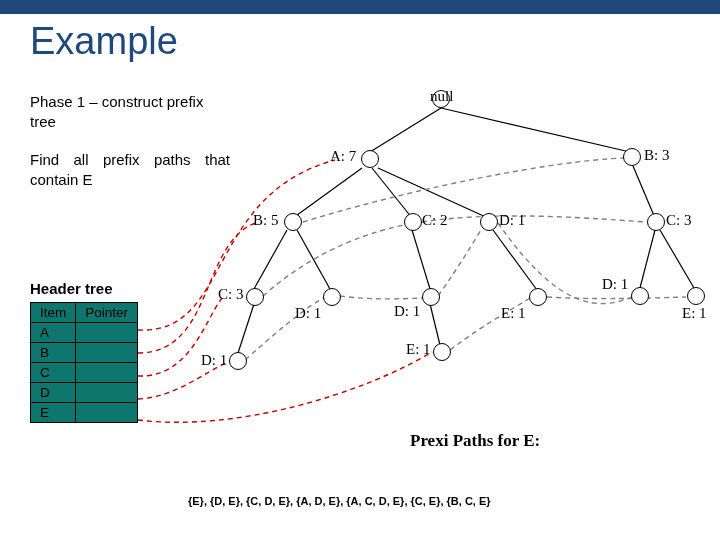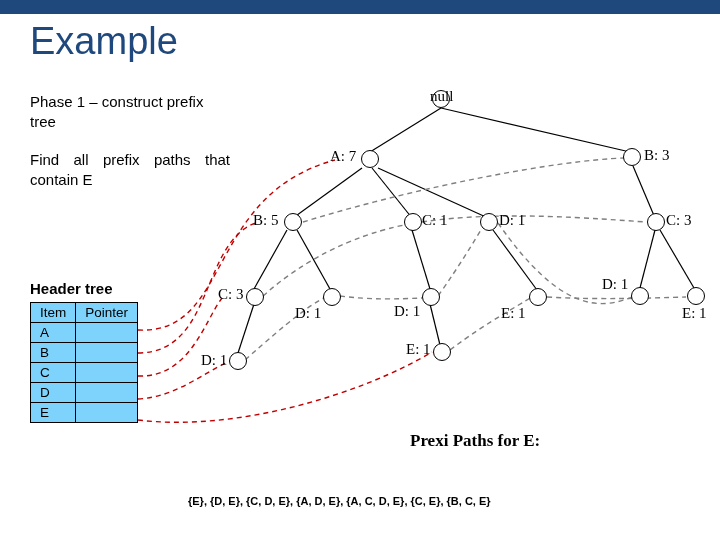--- a/index.html
+++ b/index.html
@@ -62,21 +62,21 @@
     position: absolute;
     left: 30px;
     top: 302px;
     border-collapse: collapse;
     font-size: 13.5px;
   }
   table.header-table th, table.header-table td {
     border: 1px solid #000;
     padding: 2px 9px;
     text-align: left;
-    background: #7dd3fc;
+    background: #0f766e;
   }
   table.header-table th {
     font-weight: normal;
   }
   .tree-area {
     position: absolute;
     left: 0;
     top: 0;
     width: 720px;
     height: 540px;
@@ -260,21 +260,21 @@
 
     <div class="circ" style="left:631px; top:287px;"></div>
 
     <div class="circ" style="left:687px; top:287px;"></div>
   </div>
 
   <div class="node-label" style="left:405px; top:88px;margin-left:25px;">null</div>
   <div class="node-label" style="left:330px; top:148px;">A: 7</div>
   <div class="node-label" style="left:644px; top:147px;">B: 3</div>
   <div class="node-label" style="left:253px; top:212px;">B: 5</div>
-  <div class="node-label" style="left:422px; top:212px;">C: 1</div>
+  <div class="node-label" style="left:422px; top:212px;">C: 2</div>
   <div class="node-label" style="left:499px; top:212px;">D: 1</div>
   <div class="node-label" style="left:218px; top:286px;">C: 3</div>
   <div class="node-label" style="left:295px; top:305px;">D: 1</div>
   <div class="node-label" style="left:394px; top:303px;">D: 1</div>
   <div class="node-label" style="left:501px; top:305px;">E: 1</div>
   <div class="node-label" style="left:201px; top:352px;">D: 1</div>
   <div class="node-label" style="left:406px; top:341px;">E: 1</div>
   <div class="node-label" style="left:666px; top:212px;">C: 3</div>
   <div class="node-label" style="left:602px; top:276px;">D: 1</div>
   <div class="node-label" style="left:682px; top:305px;">E: 1</div>

